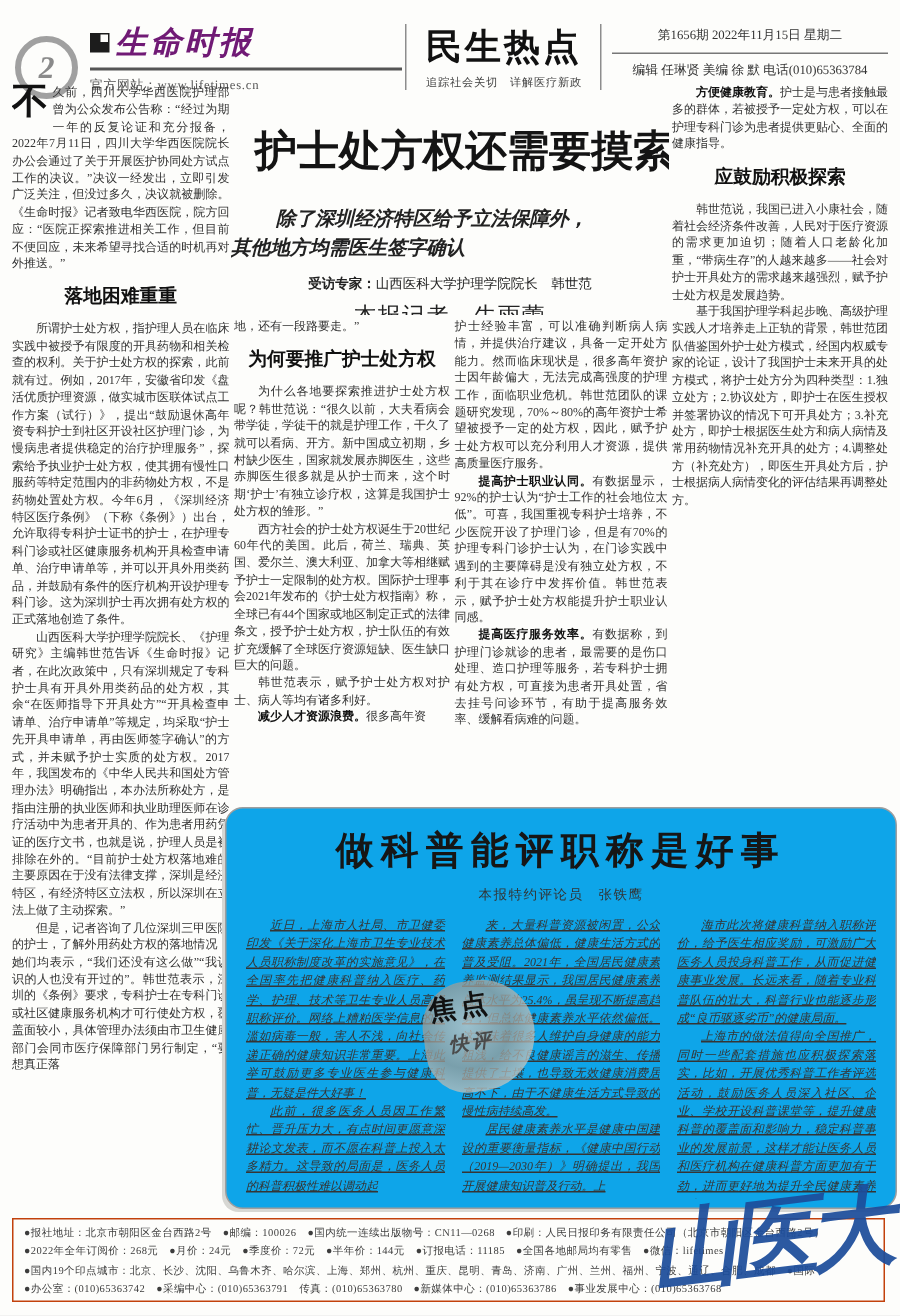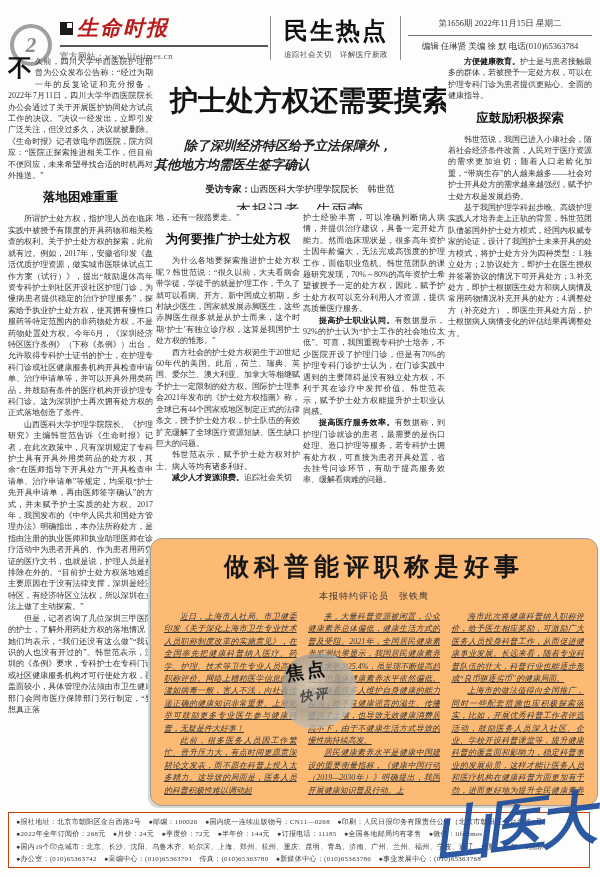--- a/index.html
+++ b/index.html
@@ -8,21 +8,21 @@
 
   
   .masthead{position:absolute;left:8px;top:12px;width:584px;height:50px;}
   .page-circle{position:absolute;left:2px;top:12px;width:34px;height:34px;border-radius:50%;
        border:4px solid #a0a0a0;color:#8a8a8a;font:italic bold 21px "Liberation Serif",serif;
        display:flex;align-items:center;justify-content:center;}
   .logo-area{position:absolute;left:52px;top:2px;width:208px;}
   .logo-row{display:flex;align-items:center;border-bottom:2px solid #555;padding-bottom:3px;}
   .logo-mark{position:relative;width:13px;height:13px;background:#1c1c1c;margin-right:4px;flex:0 0 auto;}
   .logo-mark::after{content:"";position:absolute;right:1px;top:1px;width:5px;height:5px;background:#fdfdfb;}
-  .logo-text{font:italic bold 21px "Liberation Serif",serif;color:#b91c1c;letter-spacing:2px;white-space:nowrap;}
+  .logo-text{font:italic bold 21px "Liberation Serif",serif;color:#701a75;letter-spacing:2px;white-space:nowrap;}
   .website{font-size:8.5px;color:#555;padding-top:4px;letter-spacing:.5px;}
   .vsep{position:absolute;top:4px;width:1px;height:44px;background:#8d8d8d;}
   .section-block{position:absolute;left:266px;top:3px;width:124px;text-align:center;}
   .section-title{font:bold 24px "Liberation Sans",sans-serif;color:#111;letter-spacing:2px;}
   .section-sub{font-size:7.5px;color:#444;margin-top:3px;letter-spacing:.5px;white-space:nowrap;}
   .issue-block{position:absolute;left:400px;top:6px;width:184px;font-size:8.5px;color:#333;text-align:center;}
   .issue-line{padding-bottom:5px;border-bottom:1px solid #777;white-space:nowrap;}
   .editor-line{padding-top:5px;white-space:nowrap;}
 
   
@@ -41,21 +41,21 @@
   
   .headline{position:absolute;left:154px;top:66px;width:292px;height:144px;text-align:center;overflow:hidden;}
   .headline h1{margin:16px;font:bold 28px "Liberation Serif",serif;color:#141414;letter-spacing:0px;white-space:nowrap;}
   .sub-deck{margin-top:9px;font:italic bold 13px "Liberation Serif",serif;color:#222;text-align:left;line-height:19px;}
   .sub-deck .l1{padding-left:30px;}
   .expert-line{margin-top:9px;font-size:9px;color:#222;}
   .expert-line .lab{font-weight:bold;}
   .reporter-line{margin-top:5px;font-size:15px;color:#222;letter-spacing:1px;}
 
   
-  .commentary{position:absolute;left:150px;top:538px;width:446px;height:266px;background:#fdba74;
+  .commentary{position:absolute;left:150px;top:538px;width:446px;height:266px;background:#0ea5e9;
       border:1px solid #9e9e9e;border-radius:12px;box-shadow:-3px 3px 0 -1px #d7d7d3;overflow:hidden;}
   .box-title{margin-top:11px;text-align:center;font:bold 25px "Liberation Sans",sans-serif;
       color:#161616;letter-spacing:5px;}
   .box-byline{text-align:center;font-size:9px;color:#333;margin:7px 0 8px;letter-spacing:1px;}
   .box-cols{display:flex;gap:11px;padding:0 13px;}
   .box-col{flex:1;font-style:italic;font-size:8px;line-height:12.4px;text-align:justify;
       color:#353535;height:188px;overflow:hidden;}
   .box-col p{margin:0;text-indent:2em;text-decoration:underline;}
   .stamp{position:absolute;left:138px;top:118px;width:66px;height:72px;transform:rotate(-8deg);z-index:2;}
   .stamp-blob{position:absolute;left:-6px;top:-4px;width:74px;height:74px;border-radius:46% 54% 58% 42%;
@@ -120,21 +120,21 @@
     </div>
     <div class="reporter-line">本报记者　牛雨蕾</div>
   </div>
 
   <div class="col col2">
     <p class="noindent">地，还有一段路要走。”</p>
     <div class="subhead">为何要推广护士处方权</div>
     <p>为什么各地要探索推进护士处方权呢？韩世范说：“很久以前，大夫看病会带学徒，学徒干的就是护理工作，干久了就可以看病、开方。新中国成立初期，乡村缺少医生，国家就发展赤脚医生，这些赤脚医生很多就是从护士而来，这个时期‘护士’有独立诊疗权，这算是我国护士处方权的雏形。”</p>
     <p>西方社会的护士处方权诞生于20世纪60年代的美国。此后，荷兰、瑞典、英国、爱尔兰、澳大利亚、加拿大等相继赋予护士一定限制的处方权。国际护士理事会2021年发布的《护士处方权指南》称，全球已有44个国家或地区制定正式的法律条文，授予护士处方权，护士队伍的有效扩充缓解了全球医疗资源短缺、医生缺口巨大的问题。</p>
     <p>韩世范表示，赋予护士处方权对护士、病人等均有诸多利好。</p>
-    <p><span class="lead">减少人才资源浪费。</span><span>追踪社会关切</span></p>
+    <p><span class="lead">减少人才资源浪费。</span><span>很多高年资</span></p>
   </div>
 
   <div class="col col3">
     <p class="noindent">护士经验丰富，可以准确判断病人病情，并提供治疗建议，具备一定开处方能力。然而临床现状是，很多高年资护士因年龄偏大，无法完成高强度的护理工作，面临职业危机。韩世范团队的课题研究发现，70%～80%的高年资护士希望被授予一定的处方权，因此，赋予护士处方权可以充分利用人才资源，提供高质量医疗服务。</p>
     <p><span class="lead">提高护士职业认同。</span><span>有数据显示，92%的护士认为“护士工作的社会地位太低”。可喜，我国重视专科护士培养，不少医院开设了护理门诊，但是有70%的护理专科门诊护士认为，在门诊实践中遇到的主要障碍是没有独立处方权，不利于其在诊疗中发挥价值。韩世范表示，赋予护士处方权能提升护士职业认同感。</span></p>
     <p><span class="lead">提高医疗服务效率。</span><span>有数据称，到护理门诊就诊的患者，最需要的是伤口处理、造口护理等服务，若专科护士拥有处方权，可直接为患者开具处置，省去挂号问诊环节，有助于提高服务效率、缓解看病难的问题。</span></p>
   </div>
 
   <div class="col col4">
     <p><span class="lead">方便健康教育。</span><span>护士是与患者接触最多的群体，若被授予一定处方权，可以在护理专科门诊为患者提供更贴心、全面的健康指导。</span></p>

